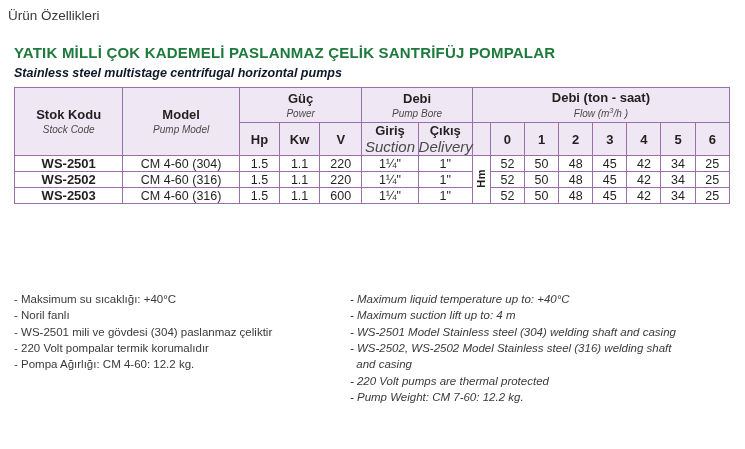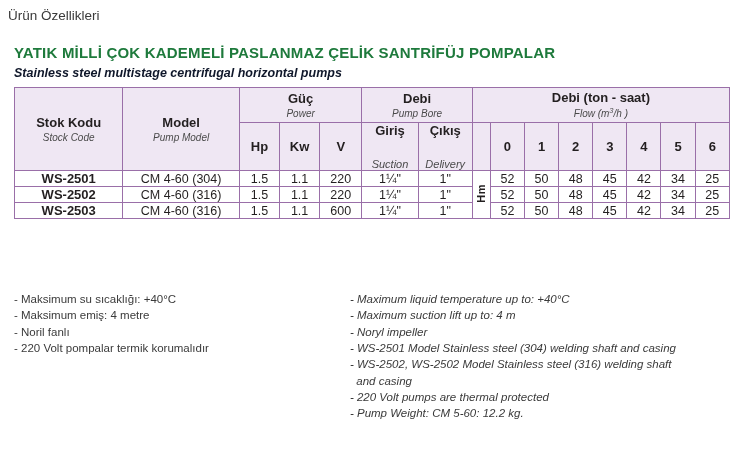--- a/index.html
+++ b/index.html
@@ -84,24 +84,23 @@
     padding: 0 2px 3px 2px;
   }
   .hdr-cellbox {
     padding: 4px 2px;
   }
   .h-small-main {
     font-size: 13px;
     font-weight: bold;
   }
   .h-small-sub {
-    font-size: 11px;
+    font-size: 15px;
     font-style: italic;
     color: #4a4a4a;
-    margin-top: 20px;
   }
   .row-code {
     font-size: 13px;
     font-weight: bold;
     padding: 9px 2px;
   }
   .row-model {
     font-size: 12.5px;
     padding: 9px 2px;
   }
@@ -293,29 +292,29 @@
           <td class="row-val">34</td>
           <td class="row-val">25</td>
         </tr>
       </tbody>
     </table>
   </div>
 
   <div class="notes">
     <div class="notes-col tr">
       <div class="note-line">- Maksimum su sıcaklığı: +40°C</div>
-      <div class="note-line">- Maksimum emiş: 4 metre</div>
       <div class="note-line">- Noril fanlı</div>
+      <div class="note-line">- WS-2501 mili ve gövdesi (304) paslanmaz çeliktir</div>
       <div class="note-line">- 220 Volt pompalar termik korumalıdır</div>
+      <div class="note-line">- Pompa Ağırlığı: CM 4-60: 12.2 kg.</div>
     </div>
     <div class="notes-col en">
       <div class="note-line">- Maximum liquid temperature up to: +40°C</div>
       <div class="note-line">- Maximum suction lift up to: 4 m</div>
-      <div class="note-line">- Noryl impeller</div>
       <div class="note-line">- WS-2501 Model Stainless steel (304) welding shaft and casing</div>
       <div class="note-line">- WS-2502, WS-2502 Model Stainless steel (316) welding shaft
   and casing</div>
       <div class="note-line">- 220 Volt pumps are thermal protected</div>
-      <div class="note-line">- Pump Weight: CM 5-60: 12.2 kg.</div>
+      <div class="note-line">- Pump Weight: CM 7-60: 12.2 kg.</div>
     </div>
   </div>
 
 </div>
 
 </body></html>

